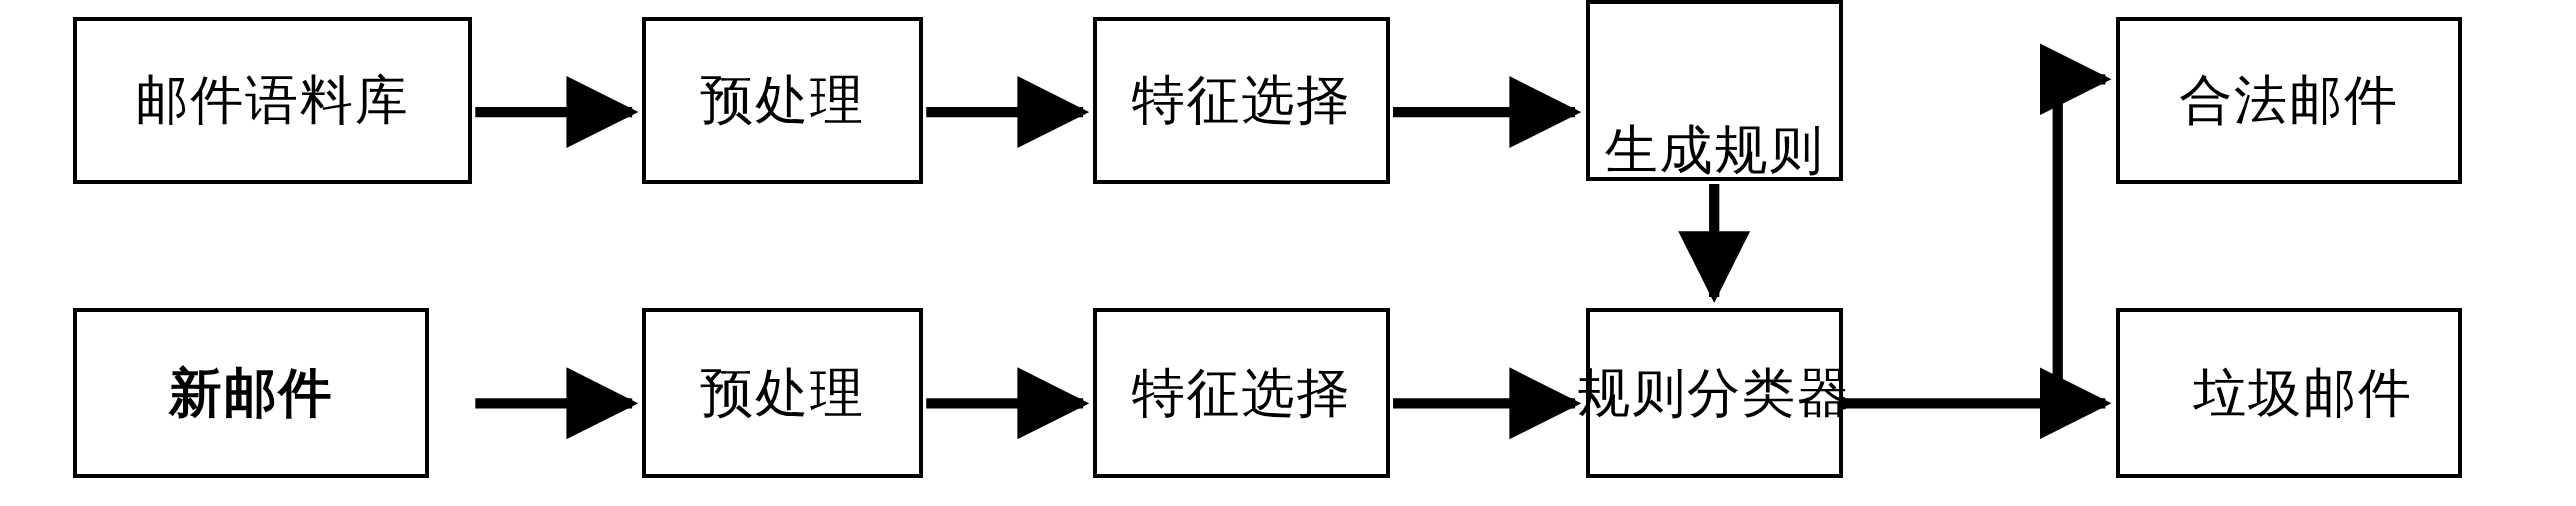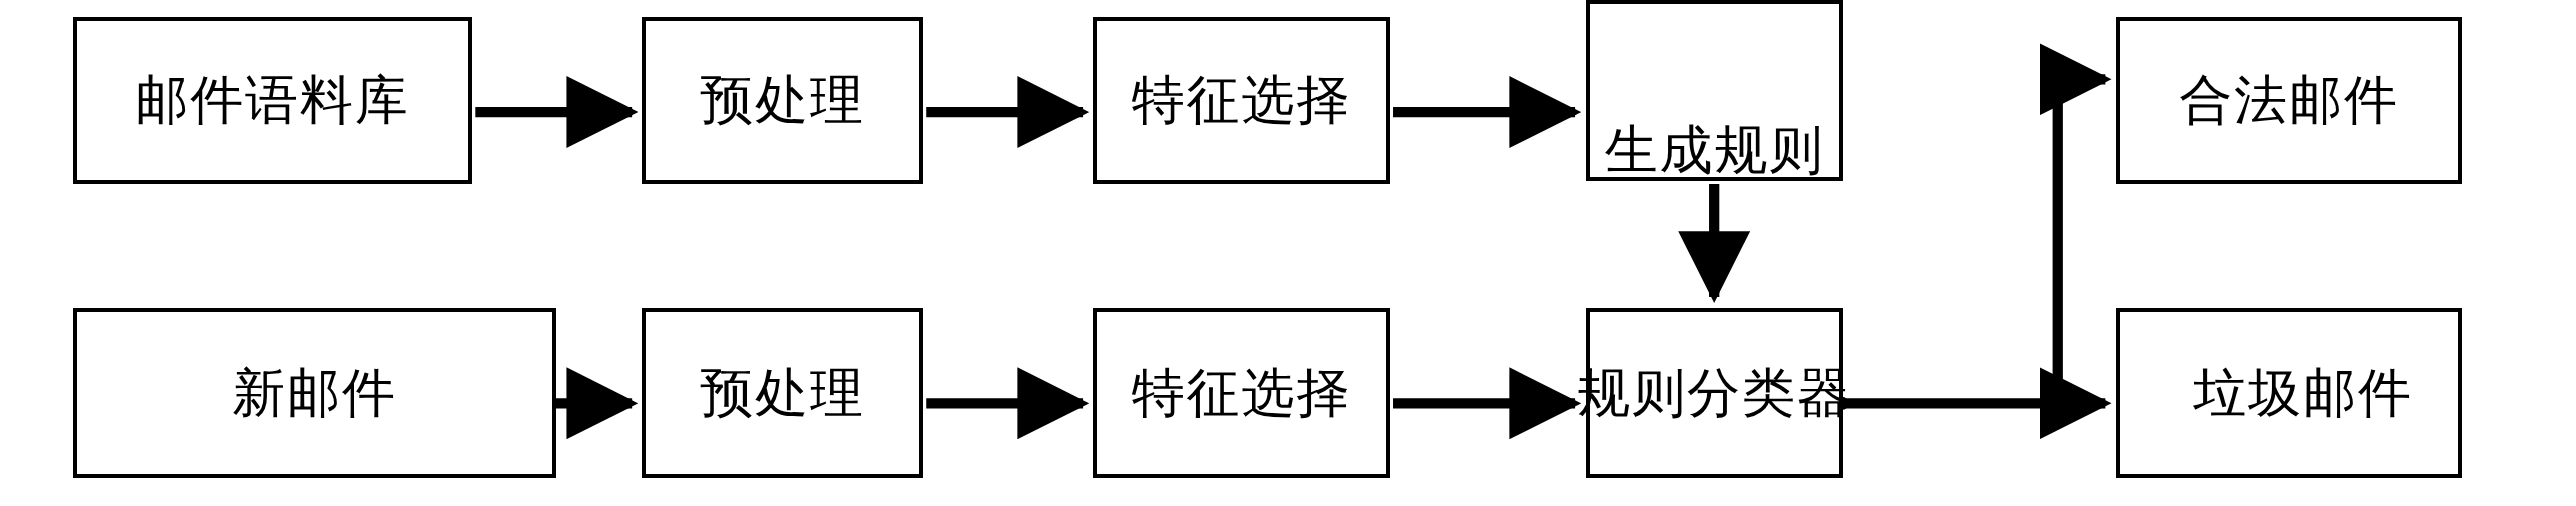--- a/index.html
+++ b/index.html
@@ -108,21 +108,21 @@
   </div>
 
   <div class="node" style="left:1586px; top:0; width:257px; height:181px;align-items:flex-end;">
     <span class="node-label">生成规则</span>
   </div>
 
   <div class="node" style="left:2116px; top:17px; width:346px; height:167px;text-align:center;">
     <span class="node-label">合法邮件</span>
   </div>
 
-  <div class="node" style="left:73px; top:308px; width:483px; height:170px;">
+  <div class="node" style="left:73px; top:308px; width:356px; height:170px;font-weight:bold;">
     <span class="node-label">新邮件</span>
   </div>
 
   <div class="node" style="left:642px; top:308px; width:281px; height:170px;">
     <span class="node-label">预处理</span>
   </div>
 
   <div class="node" style="left:1093px; top:308px; width:297px; height:170px;">
     <span class="node-label">特征选择</span>
   </div>

